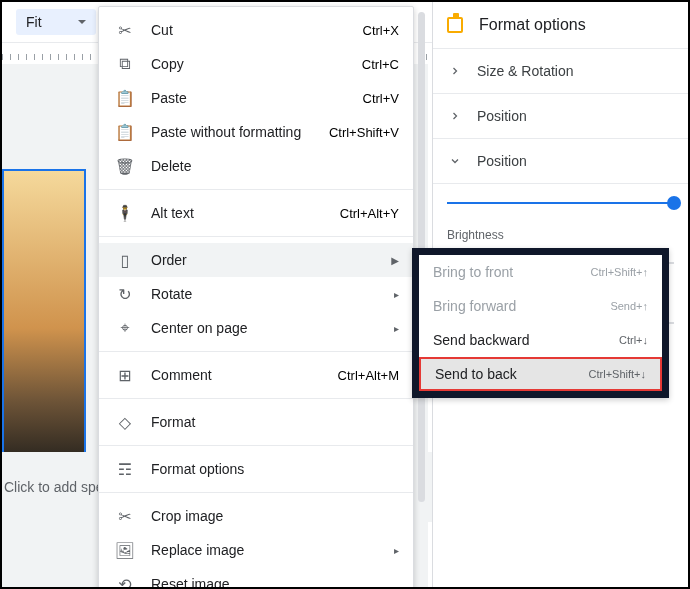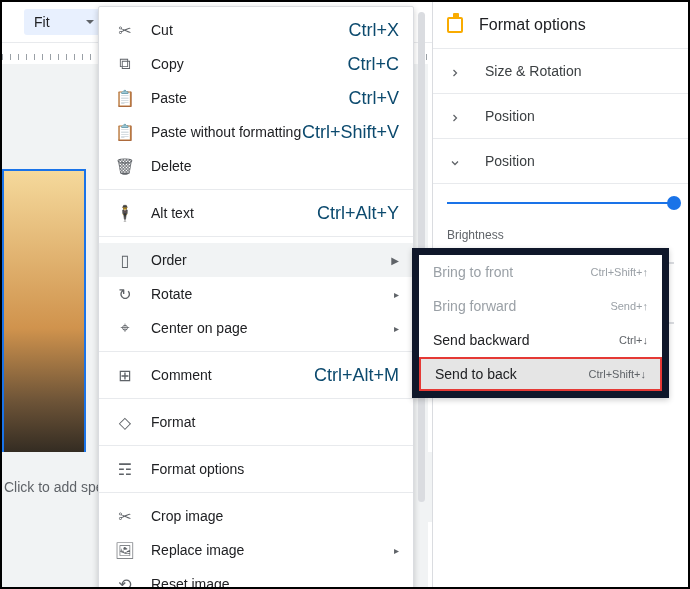--- a/index.html
+++ b/index.html
@@ -1,48 +1,48 @@
 <!DOCTYPE html>
 <html><head>
 <meta charset="utf-8">
 <style>
 *{box-sizing:border-box;margin:0;padding:0;font-family:Arial,"Helvetica Neue",sans-serif}
 body{background:#fff;width:690px;height:589px;border:2px solid #000;position:relative;overflow:hidden}
-.toolbar{position:absolute;top:0;left:16px;height:40px;display:flex;align-items:center;gap:6px;padding-left:6px}
+.toolbar{position:absolute;top:0;left:8px;height:40px;display:flex;align-items:center;gap:6px;padding-left:6px}
 .fit-btn{background:#e8f0fe;height:26px;width:80px;border-radius:3px;display:flex;align-items:center;justify-content:space-between;padding:0 10px;font-size:14px;color:#202124}
 .tri-down{width:0;height:0;border-left:4px solid transparent;border-right:4px solid transparent;border-top:4px solid #5f6368}
 .toolbar-icons{position:absolute;top:4px;left:98px;display:flex;gap:10px;color:#b9bdc2;font-size:14px}
 .ruler{position:absolute;top:40px;left:0;right:0;height:18px;background:#fff;border-top:1px solid #e8eaed}
 .ruler::before{content:"";position:absolute;bottom:0;left:0;right:0;height:6px;background:repeating-linear-gradient(to right,#9aa0a6 0 1px,transparent 1px 8px)}
 .canvas{position:absolute;top:62px;left:0;width:426px;bottom:0;background:#f1f3f4}
 .img-sel{position:absolute;top:105px;left:0;width:84px;height:290px;border:2px solid #1a73e8;background:linear-gradient(180deg,#f5d99b 0%,#d0934d 55%,#6f5538 80%,#2e2820 100%)}
 .speaker{position:absolute;left:0;top:450px;width:430px;height:70px;background:#f1f3f4;color:#5f6368;font-size:14px;display:flex;align-items:center;padding-left:2px}
 .ctx{position:absolute;top:4px;left:96px;width:316px;background:#fff;border:1px solid #dadce0;box-shadow:0 2px 6px rgba(0,0,0,.2);padding:6px 0;border-radius:2px;z-index:5}
 .ctx .row{height:34px;display:flex;align-items:center;padding:0 14px;font-size:14px;color:#202124}
 .ctx .row:hover,.ctx .row.h{background:#f1f3f4}
 .ctx .ico{width:24px;height:24px;margin-right:14px;color:#5f6368;display:flex;align-items:center;justify-content:center;font-size:16px}
 .ctx .lab{flex:1}
-.ctx .sc{color:#0c4a6e;font-size:18px}
+.ctx .sc{color:#000000;font-size:13px}
 .ctx .arr{color:#5f6368;font-size:10px}
 .ctx hr{border:none;border-top:1px solid #e8eaed;margin:6px 0}
 .scroll-thumb{position:absolute;top:10px;left:416px;width:7px;height:490px;background:#dadce0;border-radius:4px;z-index:6}
 .vline{position:absolute;top:0;bottom:0;left:430px;width:1px;background:#dadce0}
 .sub{position:absolute;top:246px;left:410px;width:257px;background:#fff;border:7px solid #0f172a;box-shadow:0 2px 6px rgba(0,0,0,.2);z-index:6}
 .sub .srow{height:34px;display:flex;align-items:center;padding:0 14px;font-size:14px}
 .sub .slab{flex:1}
 .sub .ssc{font-size:11px}
 .sub .dim{color:#9aa0a6}
 .sub .norm{color:#202124}
 .sub .norm .ssc{color:#5f6368}
 .sub .box{border:2.5px solid #e53935;background:#e5e5e5}
 .panel{position:absolute;top:0;right:0;bottom:0;width:255px;background:#fff;padding-top:8px}
 .panel-h{display:flex;align-items:center;gap:16px;padding:6px 14px 14px;font-size:16px;color:#202124}
 .paint-ico{width:16px;height:16px;border:2px solid #f9ab00;border-radius:2px;position:relative}
 .paint-ico::after{content:"";position:absolute;top:-6px;left:4px;width:6px;height:6px;background:#f9ab00;border-radius:1px}
-.sect{display:flex;align-items:flex-end;gap:24px;padding:14px 16px;font-size:14px;color:#3c4043;border-top:1px solid #e8eaed}
+.sect{display:flex;align-items:center;gap:16px;padding:14px 16px;font-size:14px;color:#3c4043;border-top:1px solid #e8eaed}
 .chev{width:12px;height:12px;color:#5f6368}
 .sliders{padding:8px 14px 0;border-top:1px solid #e8eaed}
 .slider-blk{margin:10px 0 24px}
 .slider-lab{font-size:12px;color:#5f6368;margin-bottom:20px}
 .track{height:2px;background:#dadce0;position:relative}
 .track .fill{position:absolute;top:0;left:0;height:2px;background:#1a73e8}
 .track .thumb{position:absolute;top:-6px;width:14px;height:14px;border-radius:50%;background:#1a73e8}
 </style>
 </head>
 <body>

